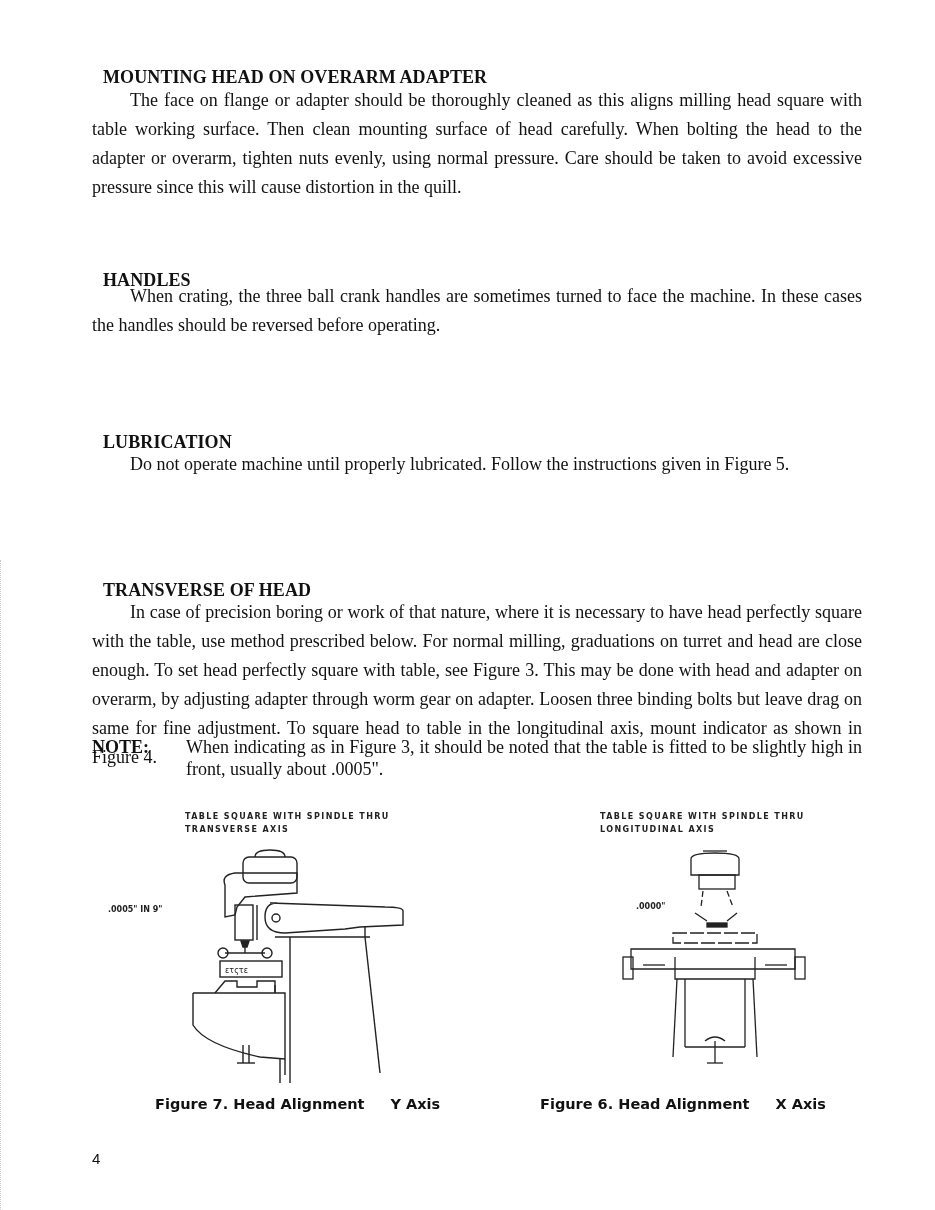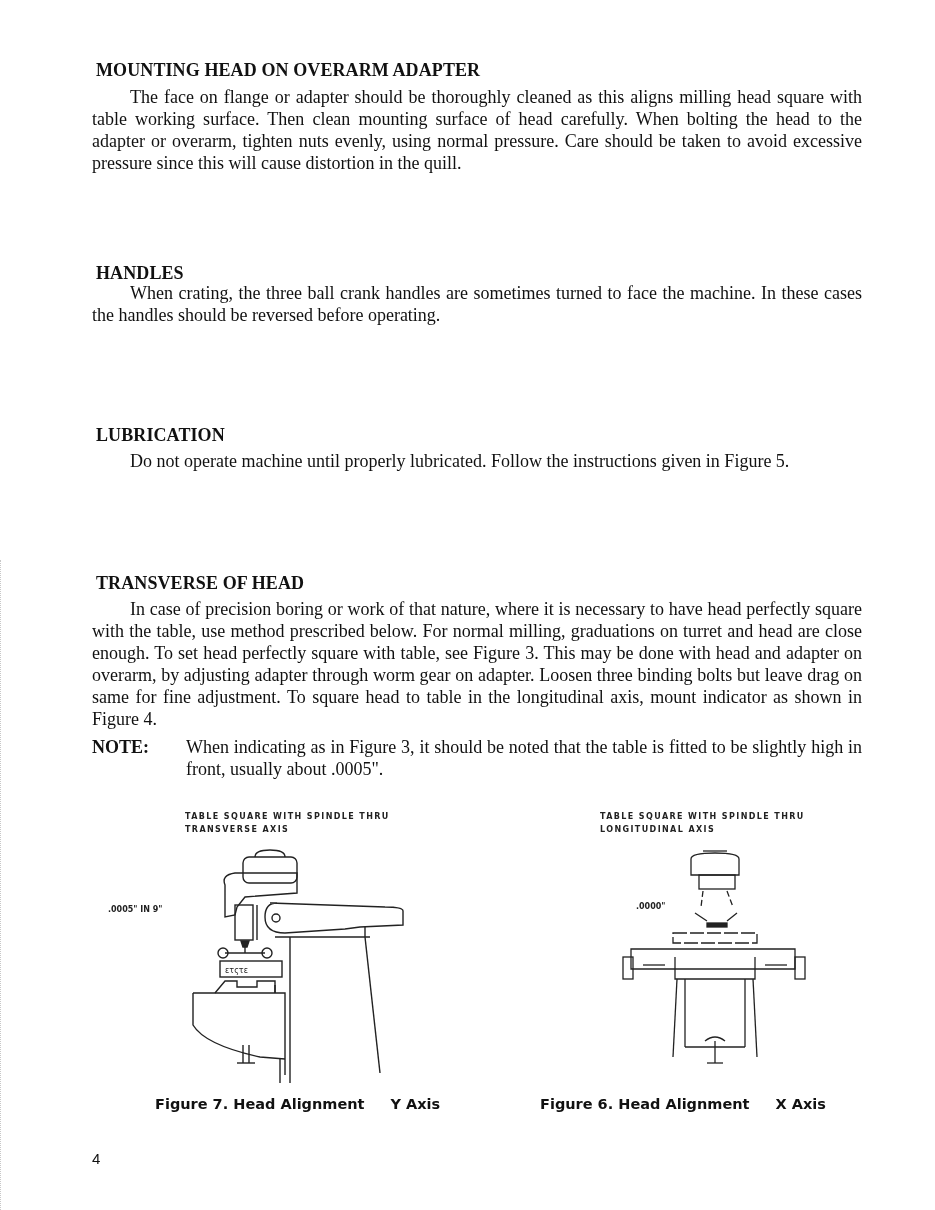--- a/index.html
+++ b/index.html
@@ -1,19 +1,19 @@
 <!DOCTYPE html>
 <html><head>
 <meta charset="utf-8">
 <style>
   html, body { margin:0; padding:0; background:#ffffff; }
   body { width:935px; height:1210px; position:relative; overflow:hidden; color:#111; font-family:"Liberation Serif", "DejaVu Serif", serif; }
   .left-dots { position:absolute; left:0; top:560px; width:2px; height:650px; border-left:1px dotted #c8c8c8; }
-  .heading { position:absolute; left:92px; font-weight:bold; font-size:18px; letter-spacing:0.1px; margin:4px; }
-  .para { position:absolute; left:92px; width:770px; font-size:18px; line-height:22px; text-align:justify; margin:0; }
+  .heading { position:absolute; left:92px; font-weight:bold; font-size:18px; letter-spacing:0.1px; margin:11px; }
+  .para { position:absolute; left:92px; width:770px; font-size:18px; line-height:29px; text-align:justify; margin:0; }
   .para .indent { display:inline-block; width:38px; }
   .note { position:absolute; left:92px; width:770px; font-size:18px; line-height:22px; }
   .note-label { font-weight:bold; position:absolute; left:0; top:0;text-align:right; }
   .note-text { display:block; margin-left:94px; text-align:justify; }
   .fig-title { position:absolute; font-family:"DejaVu Sans", sans-serif; font-size:8px; font-weight:bold; letter-spacing:1.4px; line-height:13px; color:#222; }
   .fig-meas { position:absolute; font-family:"DejaVu Sans", sans-serif; font-size:8px; font-weight:bold; color:#222; }
   .caption { position:absolute; font-family:"DejaVu Sans", sans-serif; font-size:14.5px; font-weight:bold; color:#111; }
   .caption .axis { margin-left:26px; }
   .page-num { position:absolute; left:92px; top:1150px; font-family:"Liberation Sans", sans-serif; font-size:15px; }
   svg { position:absolute; }

